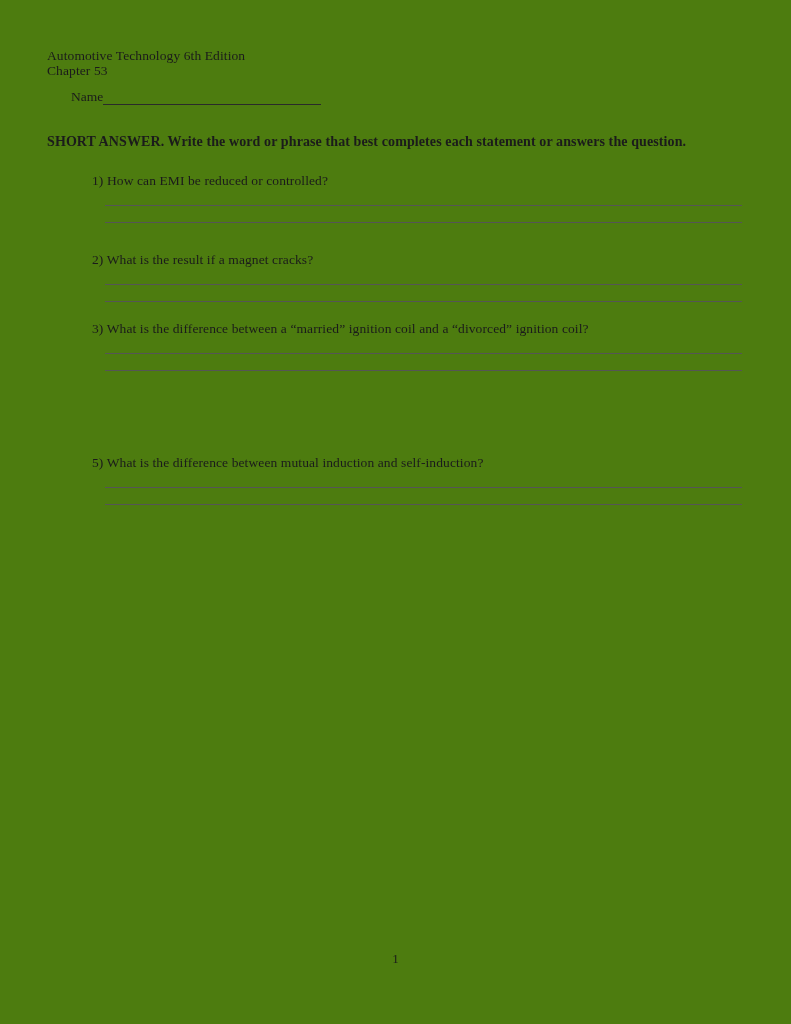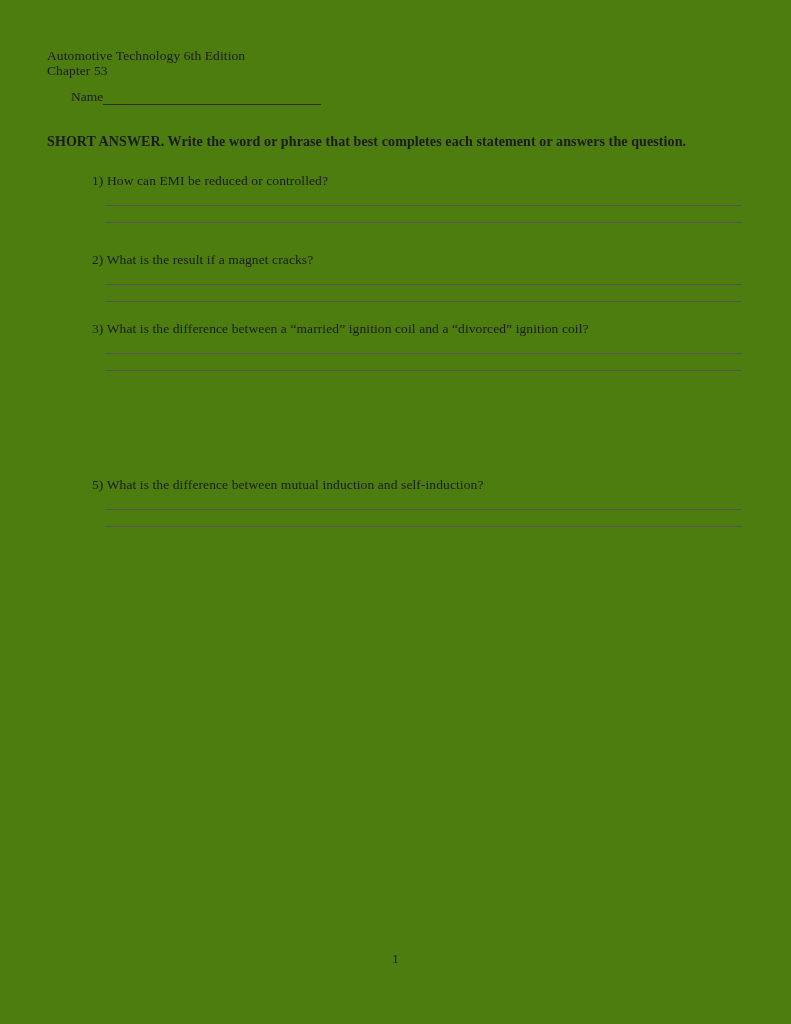--- a/index.html
+++ b/index.html
@@ -107,21 +107,21 @@
     <div class="answer-line second"></div>
   </div>
 
   <div class="question" style="top:312px">
     <div class="q-text"><span>3)</span> <span>What is the difference between a “married” ignition coil and a “divorced” ignition coil?</span></div>
     <div class="answer-line first"></div>
     <div class="answer-line second"></div>
   </div>
 
 
-  <div class="question" style="top:468px">
+  <div class="question" style="top:446px">
     <div class="q-text"><span>5)</span> <span>What is the difference between mutual induction and self-induction?</span></div>
     <div class="answer-line first"></div>
     <div class="answer-line second"></div>
   </div>
 
   <div class="page-number">1</div>
 
 </div>
 
 </body></html>

